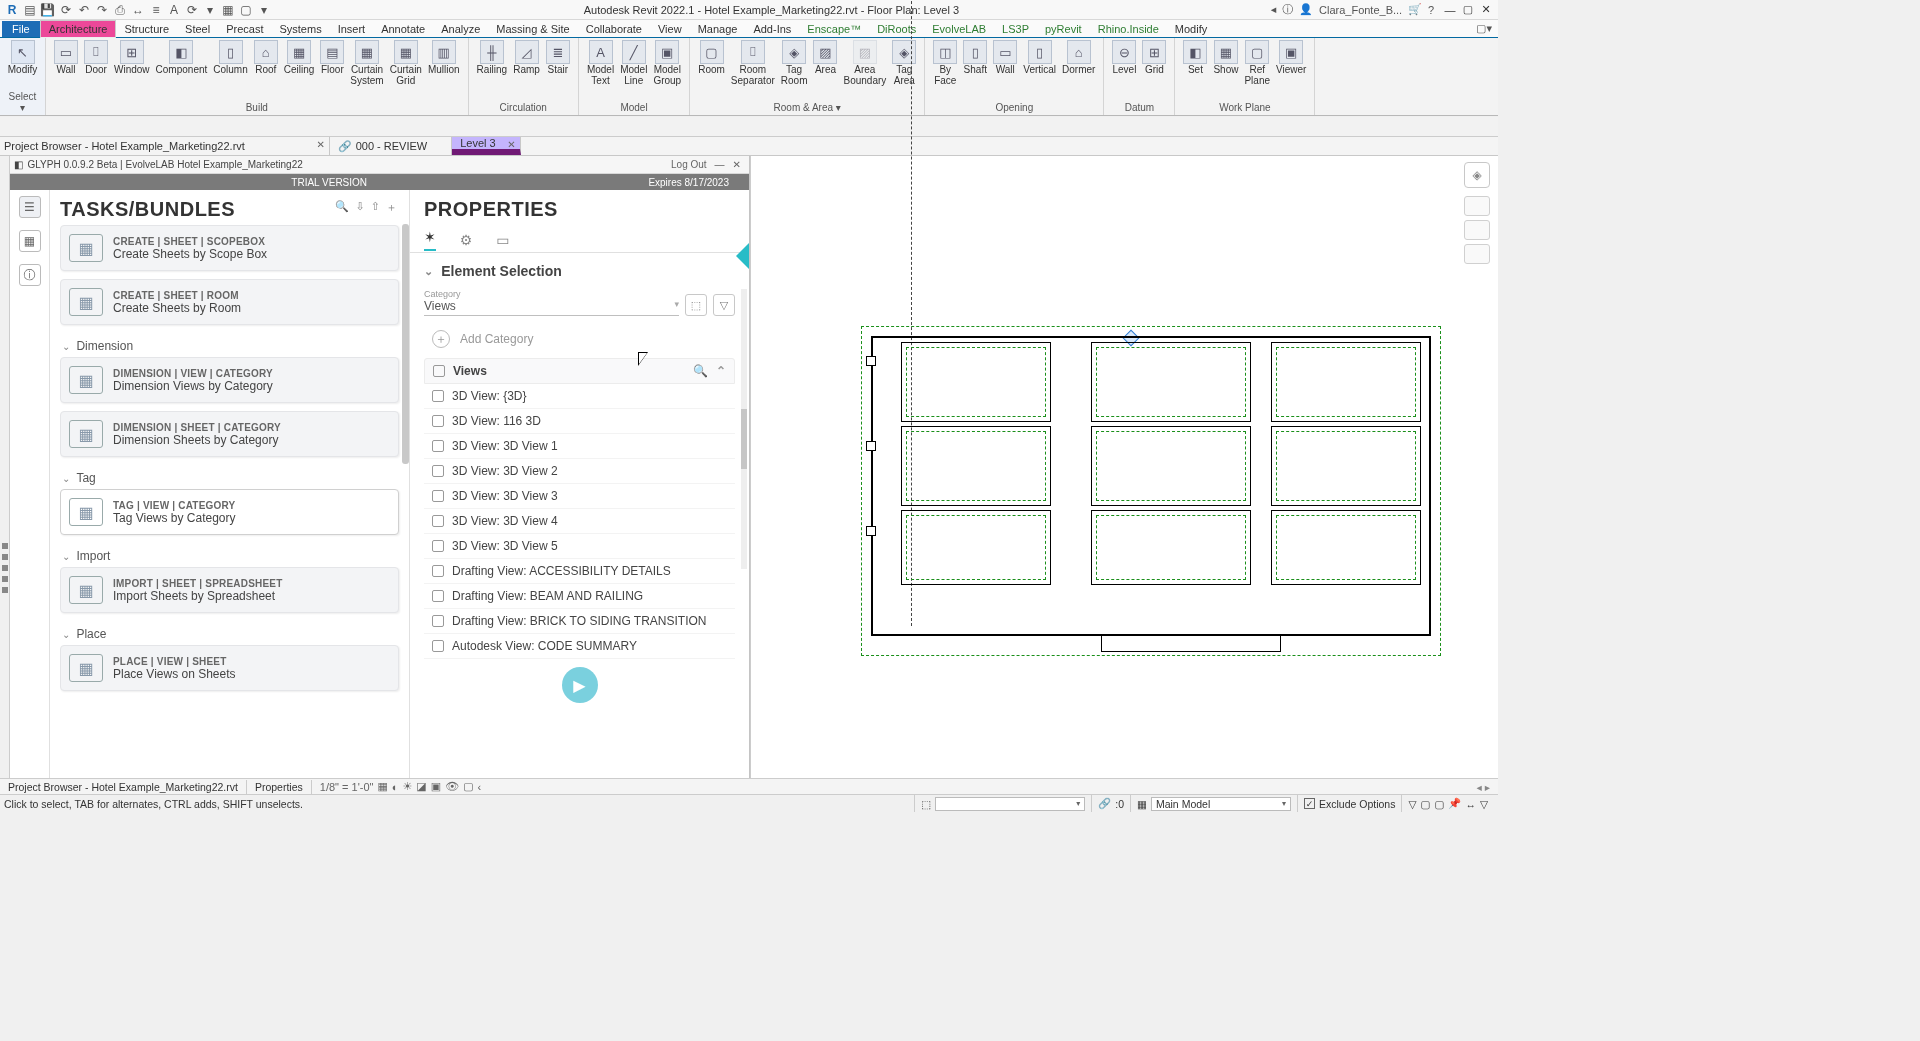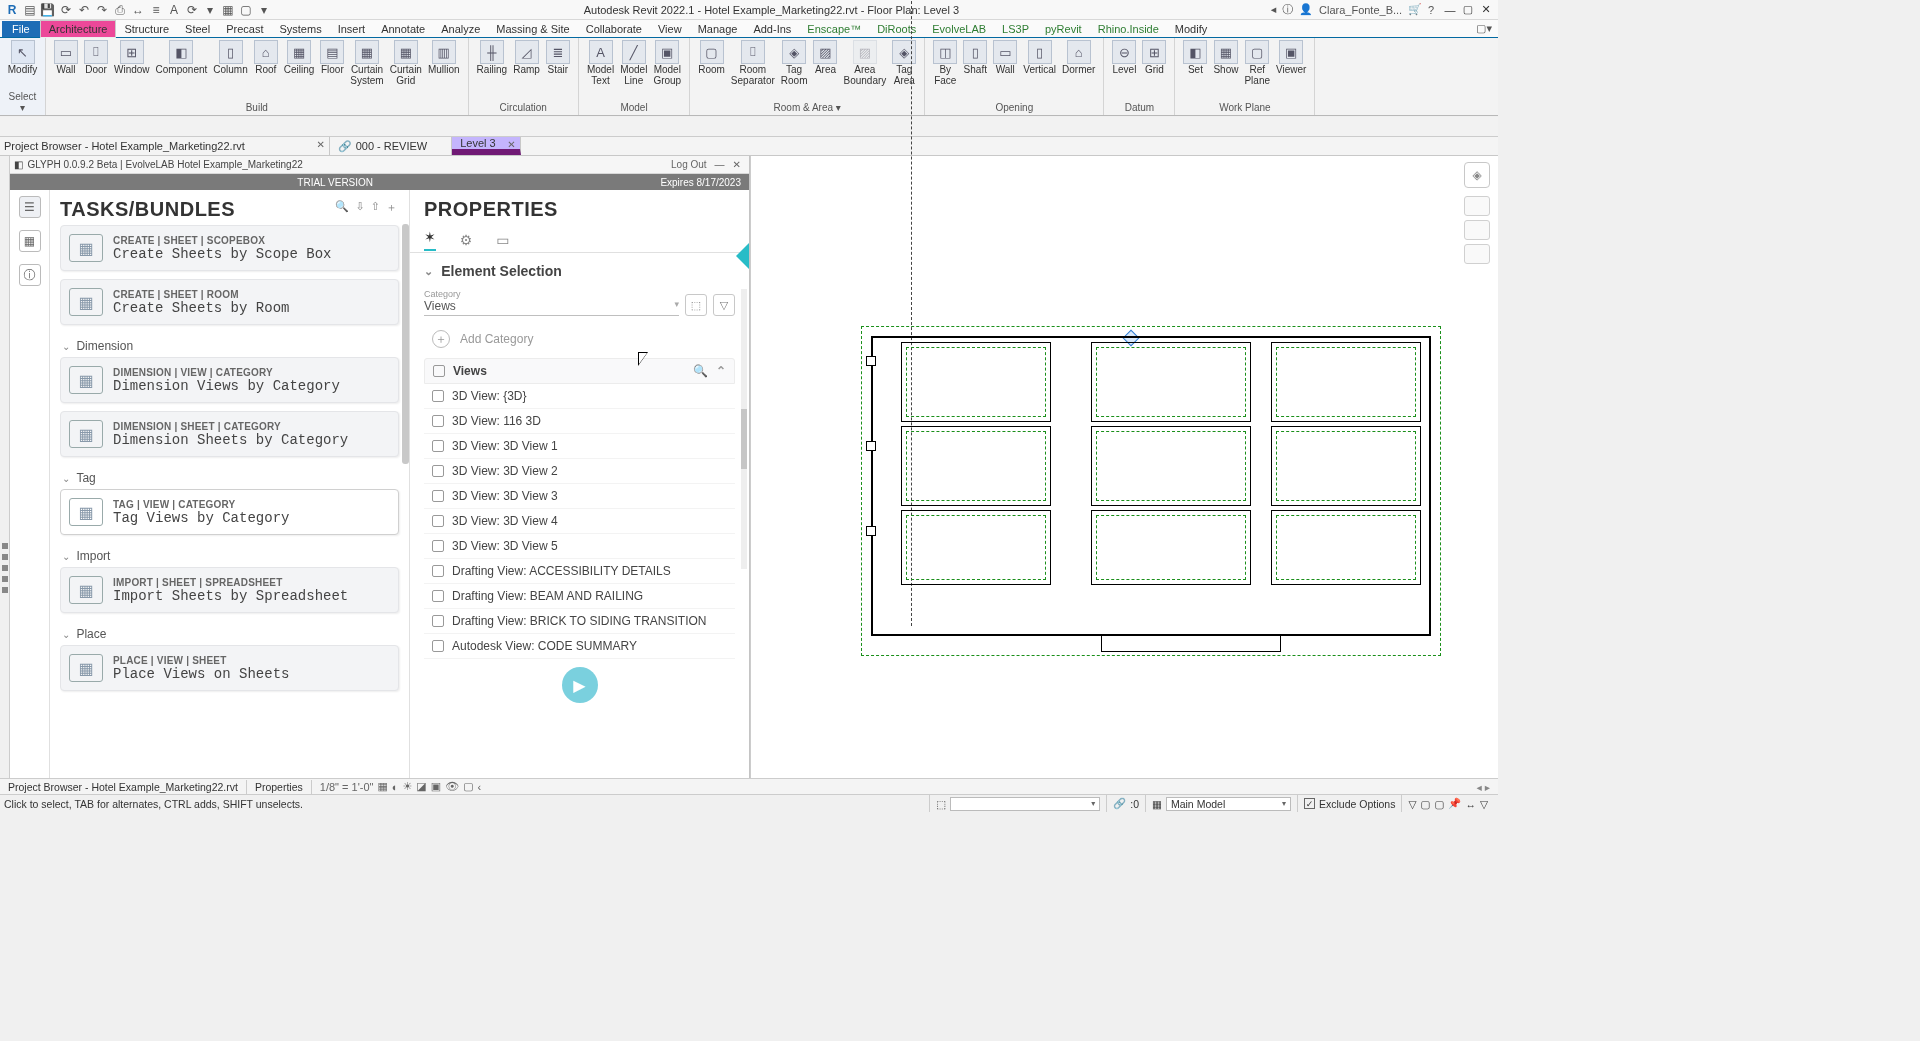--- a/index.html
+++ b/index.html
@@ -45,34 +45,34 @@
   .left-column { width: 10px; background:#f0f0f0; border-right:1px solid #ccc; display:flex; flex-direction:column; justify-content:center; gap:5px; align-items:center;padding-top:200px;}
   .left-column span{width:6px;height:6px;background:#888;}
 
   
   .glyph-panel { width: 740px; background:#fff; display:flex; flex-direction:column; border-right:1px solid #c4c4c4; }
   .glyph-header { height: 18px; background:#f6f6f6; display:flex; align-items:center; padding:0 4px; border-bottom:1px solid #d8d8d8; font-size:10px; color:#444;}
   .glyph-header .spacer{flex:1;}
   .glyph-header .hbtn{ padding:0 4px; color:#666;}
   .glyph-trial { height:16px; background:#7a7a7a; color:#fff; display:flex; align-items:center; font-size:10px;}
   .glyph-trial .t1{flex:1; text-align:center;}
-  .glyph-trial .t2{padding-right:8px;}
+  .glyph-trial .t2{padding-right:20px;}
   .glyph-body { flex:1; display:flex; overflow:hidden;}
   .gnav { width:40px; border-right:1px solid #e0e0e0; display:flex; flex-direction:column; align-items:center; padding-top:6px; gap:12px;}
   .gnav div{width:22px;height:22px;border:1px solid #bbb;border-radius:3px;display:flex;align-items:center;justify-content:center;color:#666;font-size:12px;}
   .gnav div.active{background:#eef0f4;}
   .tasks-col { width: 360px; border-right:1px solid #e0e0e0; display:flex; flex-direction:column; padding:8px 10px 4px 10px; overflow-y:auto; position:relative;}
   .tasks-col h1 { font-size:20px; font-weight:600; color:#333; margin-bottom:4px; letter-spacing:0.5px;}
   .tasks-tools{ position:absolute; right:12px; top:10px; display:flex; gap:6px; color:#888;}
   .tasks-tools span{cursor:default;}
   .task-card { background:#f3f4f6; border:1px solid #e4e5e8; border-radius:4px; padding:8px 8px 8px 8px; margin-bottom:8px; display:flex; gap:10px; align-items:center; box-shadow:1px 1px 2px rgba(0,0,0,0.07);}
   .task-card.selected { background:#fff; border:1px solid #d0d0d0;}
   .task-card .cicon{ width:34px; height:28px; border:1.5px solid #9aa; border-radius:3px; display:flex;align-items:center;justify-content:center; color:#89a; font-size:16px; flex-shrink:0;}
   .task-card .ctext .bc{ font-size:10px; color:#666; font-weight:600; letter-spacing:0.2px;}
-  .task-card .ctext .ttl{ font-size:14px; color:#444;font-family:Liberation Mono, monospace; }
+  .task-card .ctext .ttl{ font-size:12px; color:#444; }
   .sect-head{ display:flex; align-items:center; gap:6px; padding:6px 0 4px 2px; font-size:12px; color:#555;}
   .sect-head .chev{ color:#888; font-size:10px;}
   .prop-col{ flex:1; display:flex; flex-direction:column; position:relative; }
   .prop-col h1 { font-size:20px; font-weight:600; color:#333; padding:8px 0 6px 14px; letter-spacing:0.5px;}
   .prop-tabs{ height:26px; border-bottom:1px solid #e0e0e0; display:flex; gap:24px; padding-left:14px; align-items:center;}
   .prop-tabs span{ color:#888; font-size:14px;}
   .prop-tabs span.active{ color:#333; border-bottom:2px solid #28bcc7; padding-bottom:4px;}
   .prop-body{ flex:1; overflow-y:auto; padding:10px 14px 4px 14px; position:relative;}
   .es-head{ display:flex; align-items:center; gap:8px; font-size:14px; font-weight:600; color:#444; margin-bottom:8px;}
   .es-head .chev{color:#888;font-size:11px;}
@@ -684,21 +684,21 @@
   <div class="seg">
     <span>⬚</span>
     <div class="sb-select" style="width:150px;"></div>
   </div>
   <div class="seg">
     <span>🔗</span>
     <span>:0</span>
   </div>
   <div class="seg">
     <span>▦</span>
-    <div class="sb-select" style="width:125px;">
+    <div class="sb-select" style="width:140px;">
         <span>Main Model</span>
       </div>
   </div>
   <div class="seg">
     <span class="check">✓</span>
     <span>Exclude Options</span>
   </div>
   <div class="seg">
     <span>▽</span>
     <span>▢</span>

